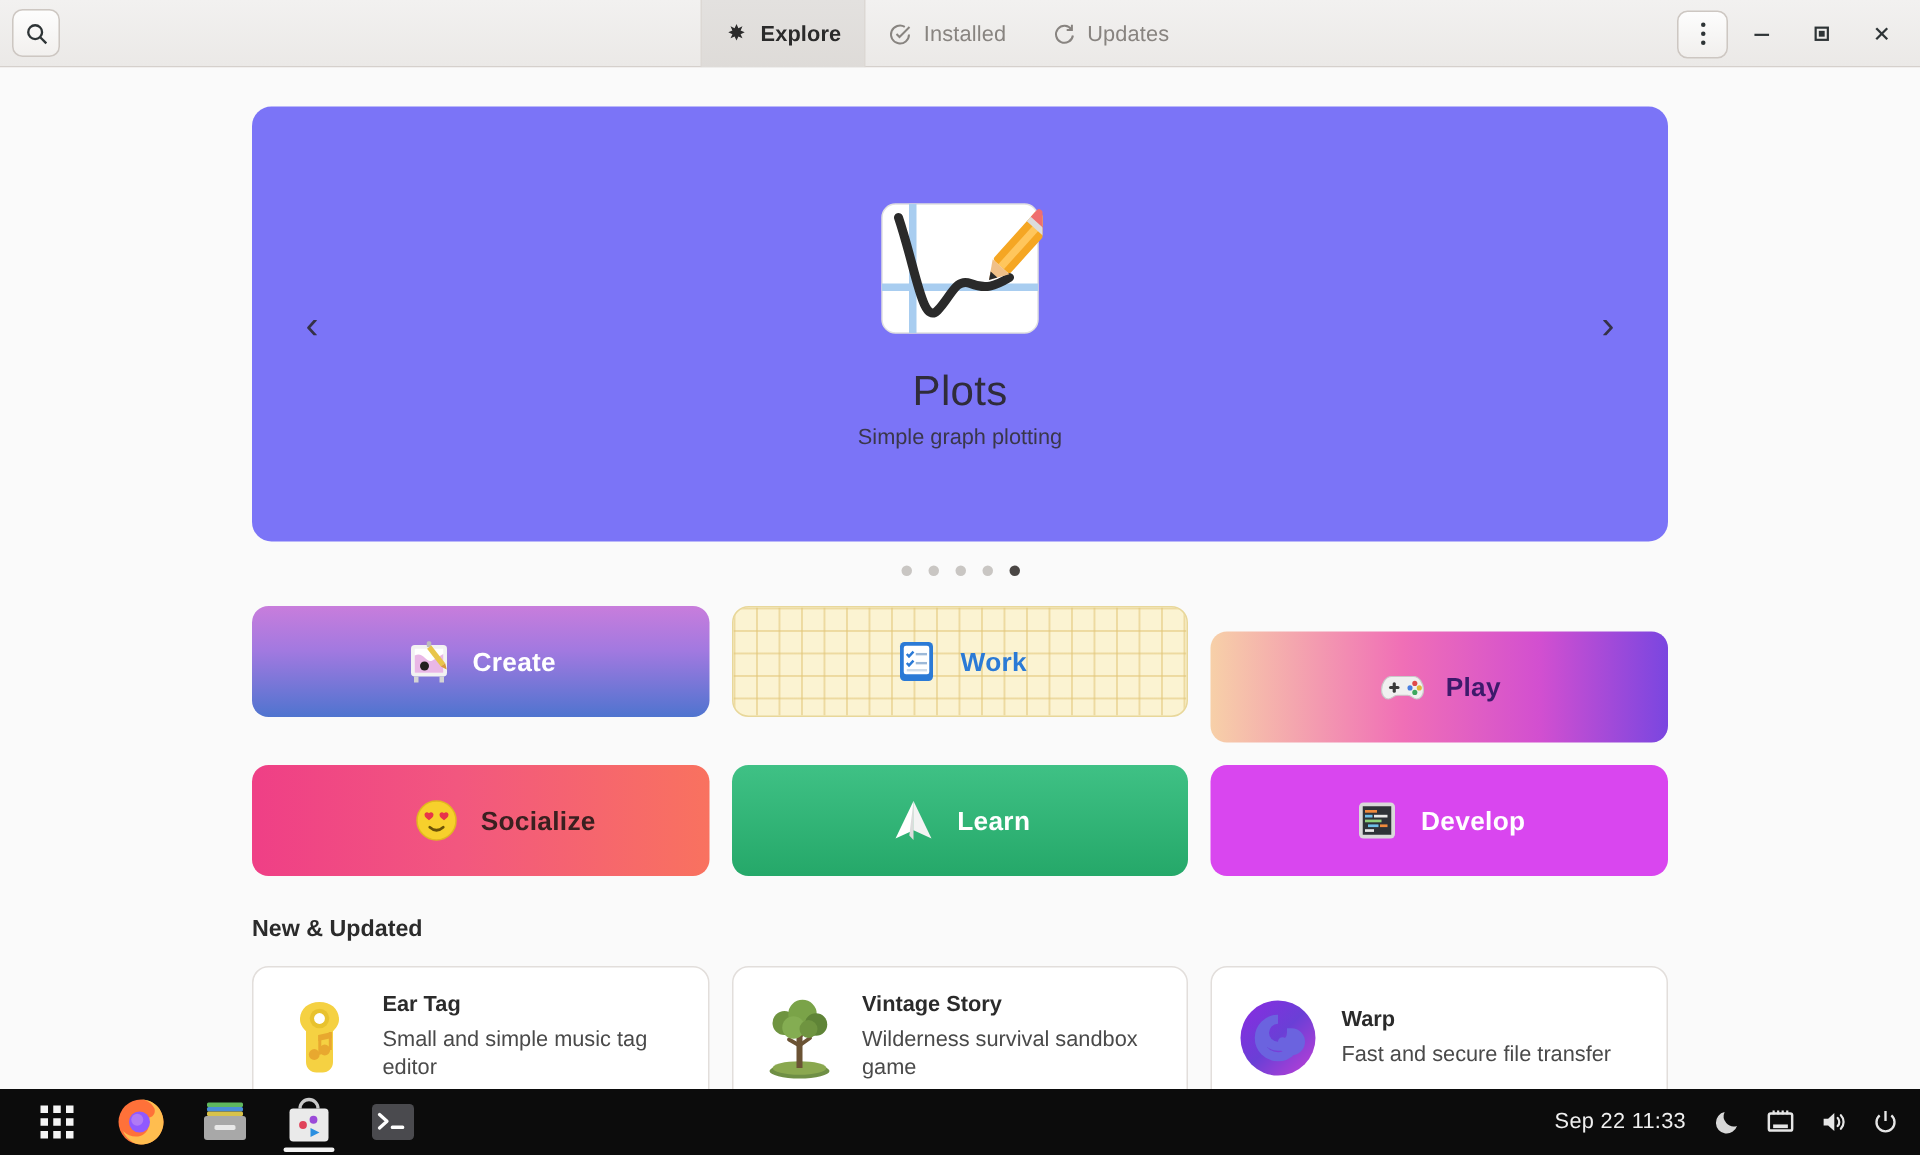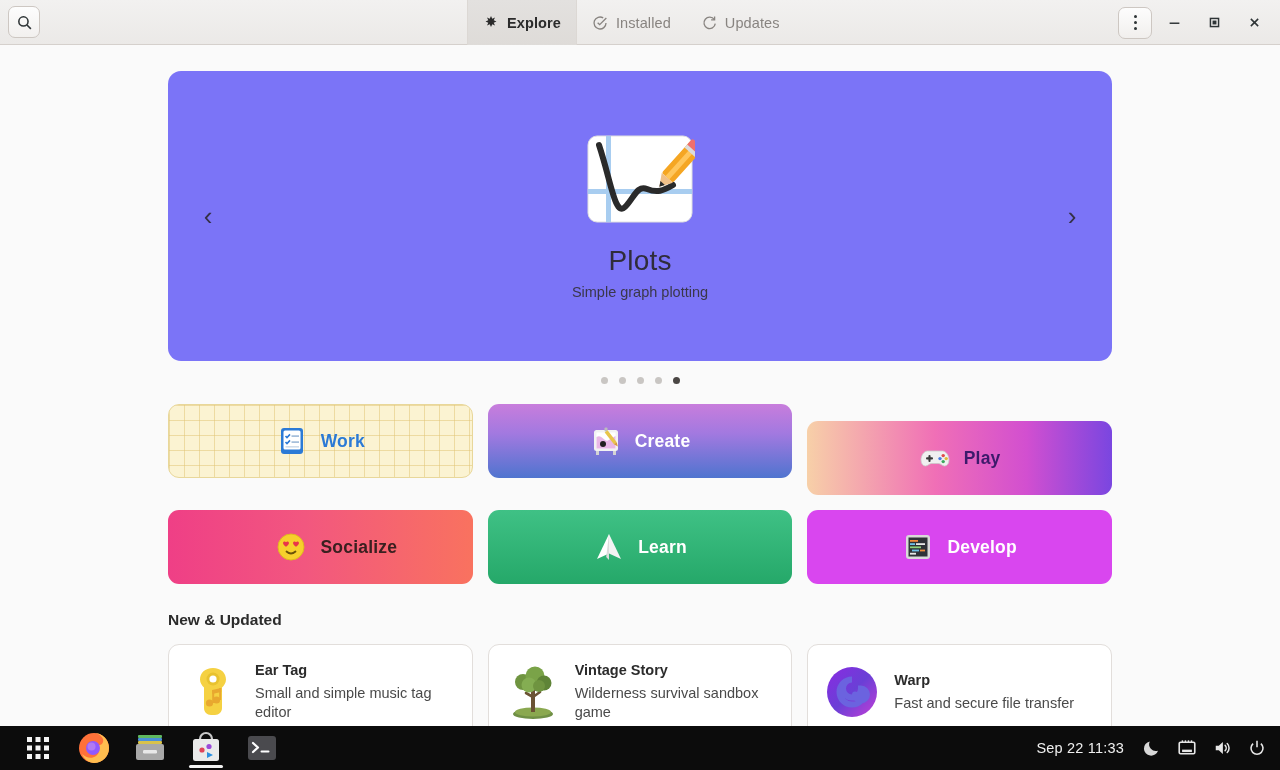--- a/index.html
+++ b/index.html
@@ -259,50 +259,50 @@
         <div class="dots">
           <div class="dot"></div>
           <div class="dot"></div>
           <div class="dot"></div>
           <div class="dot"></div>
           <div class="dot active"></div>
         </div>
 
         <div class="cats">
 
-          <div class="cat cat-work">
-            <svg class="cicon" viewBox="0 0 32 32">
-              <rect x="5" y="3" width="22" height="26" rx="3" fill="#2b7ad6"></rect>
-              <rect x="7.5" y="5.5" width="17" height="19" rx="1.5" fill="#ffffff"></rect>
-              <polyline points="9.5,11 11,12.6 14,9.4" fill="none" stroke="#2b7ad6" stroke-width="1.6"></polyline>
-              <rect x="15.5" y="10.3" width="7.5" height="1.6" fill="#9db9d8"></rect>
-              <polyline points="9.5,17 11,18.6 14,15.4" fill="none" stroke="#2b7ad6" stroke-width="1.6"></polyline>
-              <rect x="15.5" y="16.3" width="7.5" height="1.6" fill="#9db9d8"></rect>
-              <rect x="9.5" y="21" width="13.5" height="1.6" fill="#cfdcea"></rect>
-            </svg>
-            <span class="clabel">Work</span>
-          </div>
-
           <div class="cat cat-create">
             <svg class="cicon" viewBox="0 0 32 32">
               <rect x="4" y="5" width="24" height="21" rx="2.5" fill="#f2f2f2"></rect>
               <rect x="6.5" y="7.5" width="19" height="16" fill="#ffffff"></rect>
               <path d="M6.5 23.5 L6.5 12 C 12 9, 14 17, 18 15.5 L25.5 11 L25.5 23.5 Z" fill="#e9b7e6"></path>
               <circle cx="13" cy="19" r="3" fill="#231f20"></circle>
               <rect x="14.5" y="2.5" width="3" height="4" rx="1" fill="#bdbdbd"></rect>
               <g transform="rotate(-38 22 12)">
                   <rect x="19" y="4" width="3.6" height="15" fill="#e8c54a"></rect>
                   <polygon points="19,19 22.6,19 20.8,23" fill="#d89a3a"></polygon>
                 </g>
               <rect x="6" y="26" width="3" height="4" fill="#d4d4d4"></rect>
               <rect x="23" y="26" width="3" height="4" fill="#d4d4d4"></rect>
             </svg>
             <span class="clabel">Create</span>
           </div>
 
+          <div class="cat cat-work">
+            <svg class="cicon" viewBox="0 0 32 32">
+              <rect x="5" y="3" width="22" height="26" rx="3" fill="#2b7ad6"></rect>
+              <rect x="7.5" y="5.5" width="17" height="19" rx="1.5" fill="#ffffff"></rect>
+              <polyline points="9.5,11 11,12.6 14,9.4" fill="none" stroke="#2b7ad6" stroke-width="1.6"></polyline>
+              <rect x="15.5" y="10.3" width="7.5" height="1.6" fill="#9db9d8"></rect>
+              <polyline points="9.5,17 11,18.6 14,15.4" fill="none" stroke="#2b7ad6" stroke-width="1.6"></polyline>
+              <rect x="15.5" y="16.3" width="7.5" height="1.6" fill="#9db9d8"></rect>
+              <rect x="9.5" y="21" width="13.5" height="1.6" fill="#cfdcea"></rect>
+            </svg>
+            <span class="clabel">Work</span>
+          </div>
+
           <div class="cat cat-play">
             <svg class="cicon" viewBox="0 0 32 32">
               <path d="M8.5 9 H23.5 C27 9 30 13.5 30 18 C30 21.5 28 24 25.5 24 C23 24 22 21.5 19.5 21.5 H12.5 C10 21.5 9 24 6.5 24 C4 24 2 21.5 2 18 C2 13.5 5 9 8.5 9 Z" fill="#f0f0f0" stroke="#c9c9c9" stroke-width="0.8"></path>
               <rect x="7" y="15.3" width="7" height="2.1" rx="1" fill="#3a3a3a"></rect>
               <rect x="9.45" y="12.9" width="2.1" height="7" rx="1" fill="#3a3a3a"></rect>
               <circle cx="24.2" cy="13.6" r="1.7" fill="#e04a4a"></circle>
               <circle cx="21" cy="16.6" r="1.7" fill="#4a7fe0"></circle>
               <circle cx="24.2" cy="19.6" r="1.7" fill="#3ca85e"></circle>
               <circle cx="27.2" cy="16.6" r="1.7" fill="#e0b93a"></circle>
             </svg>

